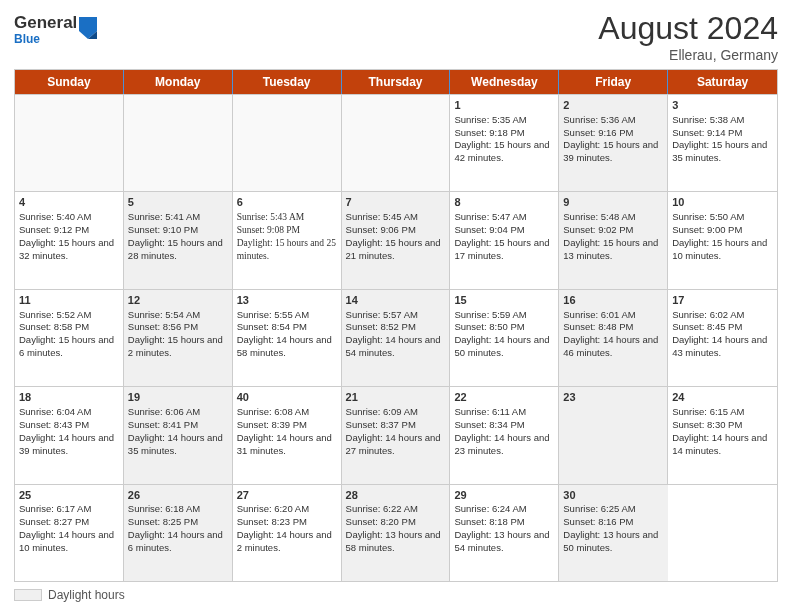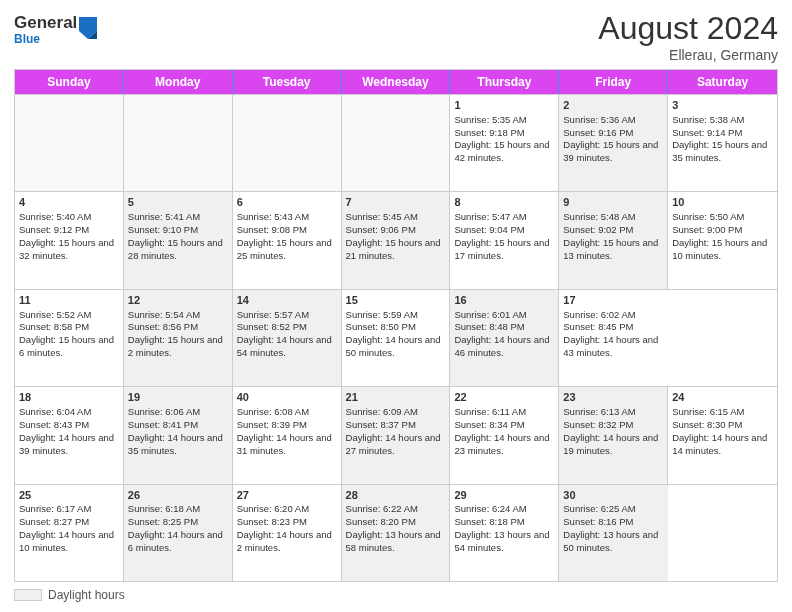--- a/index.html
+++ b/index.html
@@ -63,21 +63,21 @@
     }
     .calendar {
       flex: 1;
       display: flex;
       flex-direction: column;
       border: 1px solid #ccc;
     }
     .cal-header {
       display: grid;
       grid-template-columns: repeat(7, 1fr);
-      background: #d946ef;
+      background: #c2410c;
     }
     .cal-header-cell {
       color: #fff;
       font-size: 12px;
       font-weight: bold;
       padding: 5px 4px;
       text-align: center;
       border-right: 1px solid #4a90d9;
     }
     .cal-header-cell:last-child { border-right: none; }
@@ -144,22 +144,22 @@
       <div class="month-year">August 2024</div>
       <div class="location">Ellerau, Germany</div>
     </div>
   </div>
 
   <div class="calendar">
     <div class="cal-header">
     <div class="cal-header-cell">Sunday</div>
         <div class="cal-header-cell">Monday</div>
         <div class="cal-header-cell">Tuesday</div>
+        <div class="cal-header-cell">Thursday</div>
         <div class="cal-header-cell">Wednesday</div>
-        <div class="cal-header-cell">Thursday</div>
         <div class="cal-header-cell">Friday</div>
         <div class="cal-header-cell">Saturday</div>
       </div>
     <div class="cal-body">
     <div class="cal-row">
           <div class="cal-cell empty"></div>
           <div class="cal-cell empty"></div>
           <div class="cal-cell empty"></div>
           <div class="cal-cell empty"></div>
           <div class="cal-cell"><span class="day-num">1</span><span style="white-space: pre-line;">Sunrise: 5:35 AM
@@ -172,21 +172,21 @@
 Sunset: 9:14 PM
 Daylight: 15 hours and 35 minutes.</span></div>
         </div>
         <div class="cal-row">
           <div class="cal-cell"><span class="day-num">4</span><span style="white-space: pre-line;">Sunrise: 5:40 AM
 Sunset: 9:12 PM
 Daylight: 15 hours and 32 minutes.</span></div>
           <div class="cal-cell shaded"><span class="day-num">5</span><span style="white-space: pre-line;">Sunrise: 5:41 AM
 Sunset: 9:10 PM
 Daylight: 15 hours and 28 minutes.</span></div>
-          <div class="cal-cell"><span class="day-num">6</span><span style="white-space: pre-line;">Sunrise: 5:43 AM
+          <div class="cal-cell"><span class="day-num">6</span><span style="white-space: pre-line; font-family: Liberation Serif, serif;">Sunrise: 5:43 AM
 Sunset: 9:08 PM
 Daylight: 15 hours and 25 minutes.</span></div>
           <div class="cal-cell shaded"><span class="day-num">7</span><span style="white-space: pre-line;">Sunrise: 5:45 AM
 Sunset: 9:06 PM
 Daylight: 15 hours and 21 minutes.</span></div>
           <div class="cal-cell"><span class="day-num">8</span><span style="white-space: pre-line;">Sunrise: 5:47 AM
 Sunset: 9:04 PM
 Daylight: 15 hours and 17 minutes.</span></div>
           <div class="cal-cell shaded"><span class="day-num">9</span><span style="white-space: pre-line;">Sunrise: 5:48 AM
 Sunset: 9:02 PM
@@ -195,20 +195,23 @@
 Sunset: 9:00 PM
 Daylight: 15 hours and 10 minutes.</span></div>
         </div>
         <div class="cal-row">
           <div class="cal-cell"><span class="day-num">11</span><span style="white-space: pre-line;">Sunrise: 5:52 AM
 Sunset: 8:58 PM
 Daylight: 15 hours and 6 minutes.</span></div>
           <div class="cal-cell shaded"><span class="day-num">12</span><span style="white-space: pre-line;">Sunrise: 5:54 AM
 Sunset: 8:56 PM
 Daylight: 15 hours and 2 minutes.</span></div>
+          <div class="cal-cell"><span class="day-num">13</span><span style="white-space: pre-line;">Sunrise: 5:55 AM
+Sunset: 8:54 PM
+Daylight: 14 hours and 58 minutes.</span></div>
           <div class="cal-cell shaded"><span class="day-num">14</span><span style="white-space: pre-line;">Sunrise: 5:57 AM
 Sunset: 8:52 PM
 Daylight: 14 hours and 54 minutes.</span></div>
           <div class="cal-cell"><span class="day-num">15</span><span style="white-space: pre-line;">Sunrise: 5:59 AM
 Sunset: 8:50 PM
 Daylight: 14 hours and 50 minutes.</span></div>
           <div class="cal-cell shaded"><span class="day-num">16</span><span style="white-space: pre-line;">Sunrise: 6:01 AM
 Sunset: 8:48 PM
 Daylight: 14 hours and 46 minutes.</span></div>
           <div class="cal-cell"><span class="day-num">17</span><span style="white-space: pre-line;">Sunrise: 6:02 AM
@@ -224,23 +227,21 @@
 Daylight: 14 hours and 35 minutes.</span></div>
           <div class="cal-cell"><span class="day-num">40</span><span style="white-space: pre-line;">Sunrise: 6:08 AM
 Sunset: 8:39 PM
 Daylight: 14 hours and 31 minutes.</span></div>
           <div class="cal-cell shaded"><span class="day-num">21</span><span style="white-space: pre-line;">Sunrise: 6:09 AM
 Sunset: 8:37 PM
 Daylight: 14 hours and 27 minutes.</span></div>
           <div class="cal-cell"><span class="day-num">22</span><span style="white-space: pre-line;">Sunrise: 6:11 AM
 Sunset: 8:34 PM
 Daylight: 14 hours and 23 minutes.</span></div>
-          <div class="cal-cell shaded"><span class="day-num">23</span><span style="white-space: pre-line;">Sunrise: 6:13 AM
-Sunset: 8:32 PM
-Daylight: 14 hours and 19 minutes.</span></div>
+          <div class="cal-cell shaded"><span class="day-num">23</span></div>
           <div class="cal-cell"><span class="day-num">24</span><span style="white-space: pre-line;">Sunrise: 6:15 AM
 Sunset: 8:30 PM
 Daylight: 14 hours and 14 minutes.</span></div>
         </div>
         <div class="cal-row">
           <div class="cal-cell"><span class="day-num">25</span><span style="white-space: pre-line;">Sunrise: 6:17 AM
 Sunset: 8:27 PM
 Daylight: 14 hours and 10 minutes.</span></div>
           <div class="cal-cell shaded"><span class="day-num">26</span><span style="white-space: pre-line;">Sunrise: 6:18 AM
 Sunset: 8:25 PM

